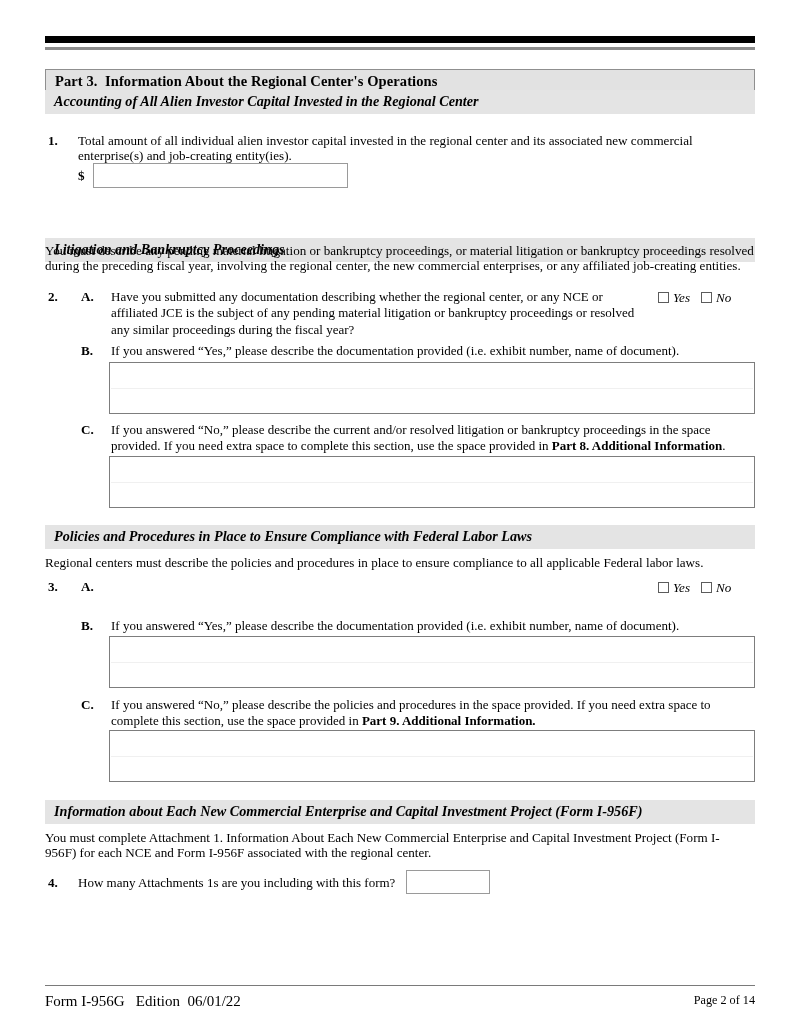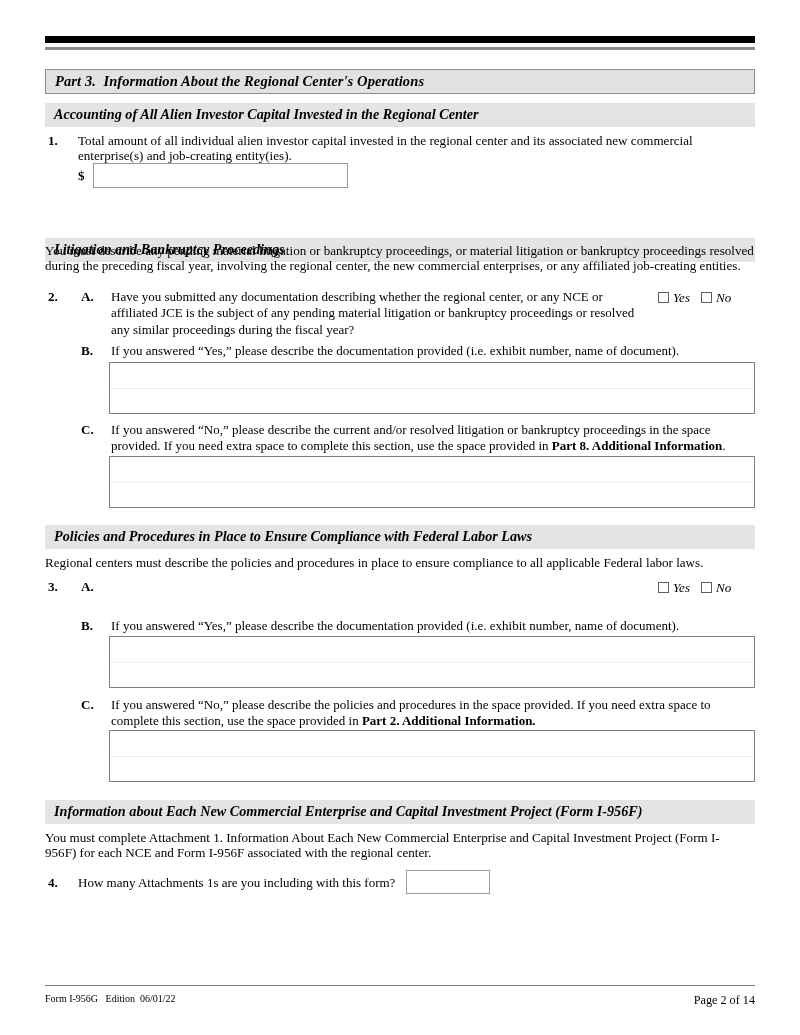--- a/index.html
+++ b/index.html
@@ -47,21 +47,20 @@
     border: 1px solid #8f8f8f;
     box-sizing: border-box;
   }
   .part-bar span {
     position: absolute;
     left: 9px; top: 3px;
     font-size: 14.5px;
     font-weight: bold;
     letter-spacing: 0.1px;
     white-space: pre;
-    font-style: italic;
   }
 
   
   .sub-bar {
     position: absolute;
     left: 0;
     width: 710px;
     height: 24px;
     background: #e4e4e4;
   }
@@ -150,21 +149,21 @@
   
   .footer-rule {
     position: absolute;
     left: 0; top: 985px;
     width: 710px; height: 1px;
     background: #7a7a7a;
   }
   .footer-left {
     position: absolute;
     left: 0; top: 993px;
-    font-size: 10px;
+    font-size: 15px;
     white-space: pre;
   }
   .footer-right {
     position: absolute;
     right: 0; top: 993px;
     font-size: 12.2px;
     white-space: pre;
   }
 </style>
 </head>
@@ -172,21 +171,21 @@
 
 <div class="page">
 
   <div class="rule-black"></div>
   <div class="rule-gray"></div>
 
   <div class="part-bar">
     <span>Part 3.  Information About the Regional Center's Operations</span>
   </div>
 
-  <div class="sub-bar" style="top:103px;text-align:right;">
+  <div class="sub-bar" style="top:90px;text-align:right;">
     <span>Accounting of All Alien Investor Capital Invested in the Regional Center</span>
   </div>
 
   <div class="num" style="left:3px; top:133px;">1.</div>
   <div class="para" style="left:33px; top:133px; width:660px;">Total amount of all individual alien investor capital invested in the regional center and its associated new commercial enterprise(s) and job-creating entity(ies).</div>
   <div class="dollar" style="left:33px; top:168px;">$</div>
   <div class="field" style="left:48px; top:163px; width:255px; height:25px;"></div>
 
   <div class="sub-bar" style="top:204px;margin-top:34px;">
     <span>Litigation and Bankruptcy Proceedings</span>
@@ -225,21 +224,21 @@
     <span class="cbox"></span><span class="cblabel">Yes</span><span class="cbox"></span><span class="cblabel">No</span>
   </div>
 
   <div class="alpha" style="left:36px; top:618px;">B.</div>
   <div class="qtext" style="left:66px; top:618px; width:640px;">If you answered “Yes,” please describe the documentation provided (i.e. exhibit number, name of document).</div>
   <div class="textarea" style="left:64px; top:636px; width:646px; height:52px;">
     <div class="divider"></div>
   </div>
 
   <div class="alpha" style="left:36px; top:697px;">C.</div>
-  <div class="qtext" style="left:66px; top:697px; width:645px;"><span>If you answered “No,” please describe the policies and procedures in the space provided.  If you need extra space to complete this section, use the space provided in </span><span class="bold">Part 2. Additional Information.</span><span></span></div>
+  <div class="qtext" style="left:66px; top:697px; width:645px;"><span>If you answered “No,” please describe the policies and procedures in the space provided.  If you need extra space to complete this section, use the space provided in </span><span class="bold">Part 9. Additional Information.</span><span></span></div>
   <div class="textarea" style="left:64px; top:730px; width:646px; height:52px;">
     <div class="divider"></div>
   </div>
 
   <div class="sub-bar" style="top:800px;">
     <span>Information about Each New Commercial Enterprise and Capital Investment Project (Form I-956F)</span>
   </div>
 
   <div class="para" style="left:0px; top:830px; width:700px;">You must complete Attachment 1. Information About Each New Commercial Enterprise and Capital Investment Project (Form I-956F) for each NCE and Form I-956F associated with the regional center.</div>
 

